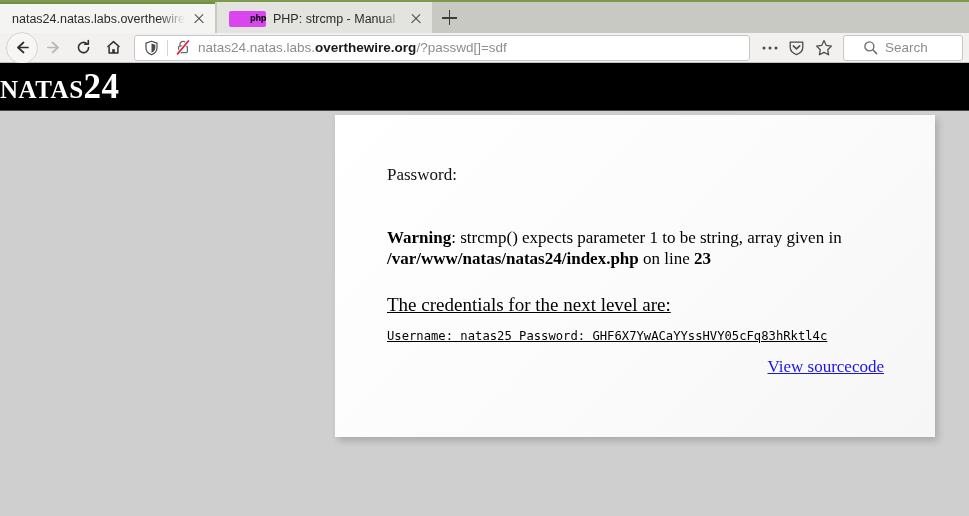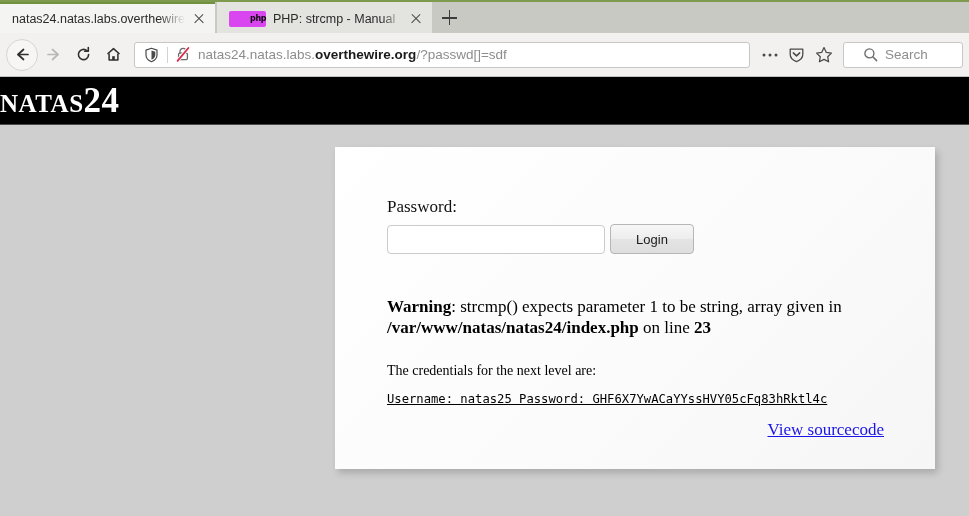--- a/index.html
+++ b/index.html
@@ -115,21 +115,21 @@
   .newtab::before, .newtab::after {
     content: "";
     position: absolute;
     background: #3d3d3d;
   }
   .newtab::before { left: 10px; top: 15px; width: 15px; height: 1.6px; }
   .newtab::after  { left: 16.7px; top: 8.3px; width: 1.6px; height: 15px; }
 
   
   .navbar {
-    height: 44px;
+    height: 30px;
     background: #f2f1f0;
     border-bottom: 1px solid #c4c2c0;
     display: flex;
     align-items: center;
     padding: 0 6px;
     box-sizing: border-box;
     flex: 0 0 auto;
   }
   .navbtn {
     width: 30px;
@@ -222,21 +222,21 @@
     font-variant: small-caps;
     font-size: 35px;
     font-weight: bold;
     line-height: 1;
     letter-spacing: 0.5px;
   }
 
   .content-panel {
     position: absolute;
     left: 335px;
-    top: 70px;
+    top: 52px;
     width: 600px;
     height: 322px;
     background: #fdfdfd;
     background: linear-gradient(135deg, #ffffff 0%, #fbfbfb 55%, #f6f6f6 100%);
     box-shadow: 3px 4px 7px rgba(0,0,0,0.18);
     box-sizing: border-box;
     padding: 50px 50px 0 52px;
     font-family: "Liberation Serif", "DejaVu Serif", serif;
     color: #000;
   }
@@ -281,22 +281,23 @@
     margin-top: 43px;
     font-size: 17px;
     line-height: 1.22;
     color: #000;
     max-width: 490px;
   }
   .warning b { font-weight: bold; }
 
   .creds-head {
     margin-top: 25px;
-    font-size: 14px;
+    font-size: 19px;
     color: #000;
+    text-decoration: underline;
   }
   .creds-line {
     margin-top: 13px;
     font-family: "DejaVu Sans Mono", "Liberation Mono", monospace;
     font-size: 12.2px;
     color: #000;
     letter-spacing: 0px;
     text-decoration: underline;
   }
   .src-link-row {
@@ -416,24 +417,20 @@
   <div class="viewport">
 
     <div class="site-header">
       <div class="site-title">natas24</div>
     </div>
 
     <div class="content-panel">
 
       <div class="field-label">Password:</div>
 
-      <form class="login-row">
-        <input class="pw-input" type="text" value="" style="">
-        <button class="login-btn">Login</button>
-      </form>
 
       <div class="warning"><b>Warning</b><span>: strcmp() expects parameter 1 to be string, array given in </span><b>/var/www/natas/natas24/index.php</b><span> on line </span><b>23</b></div>
 
       <div class="creds-head">The credentials for the next level are:</div>
 
       <div class="creds-line">Username: natas25 Password: GHF6X7YwACaYYssHVY05cFq83hRktl4c</div>
 
       <div class="src-link-row">
         <a class="src-link" href="#">View sourcecode</a>
       </div>

